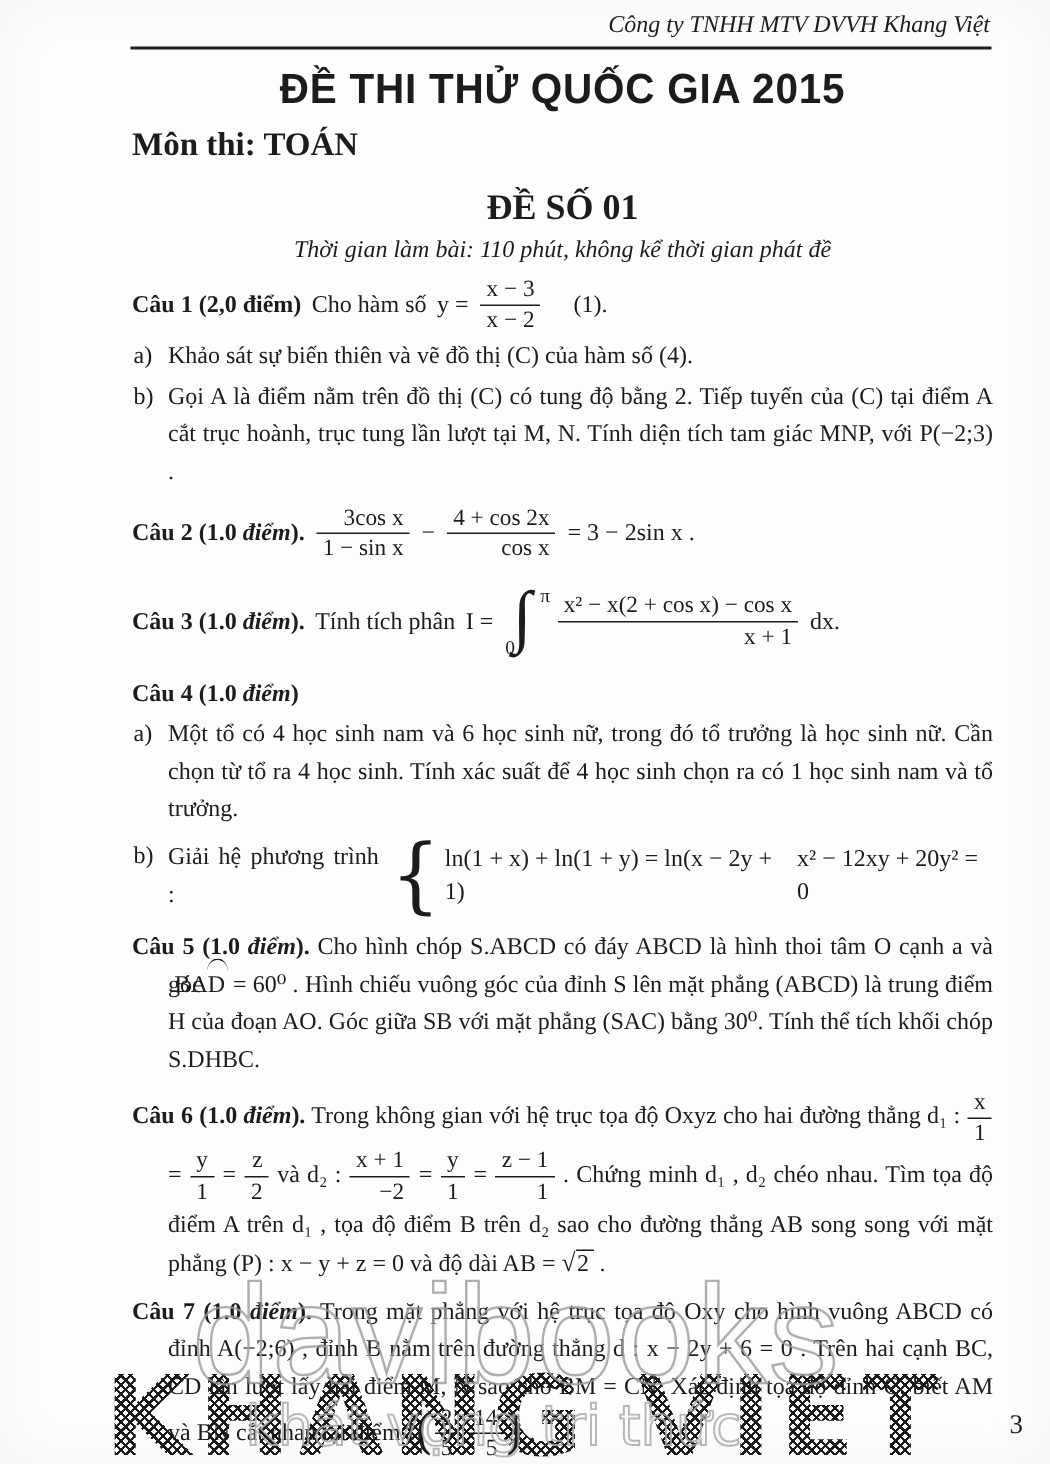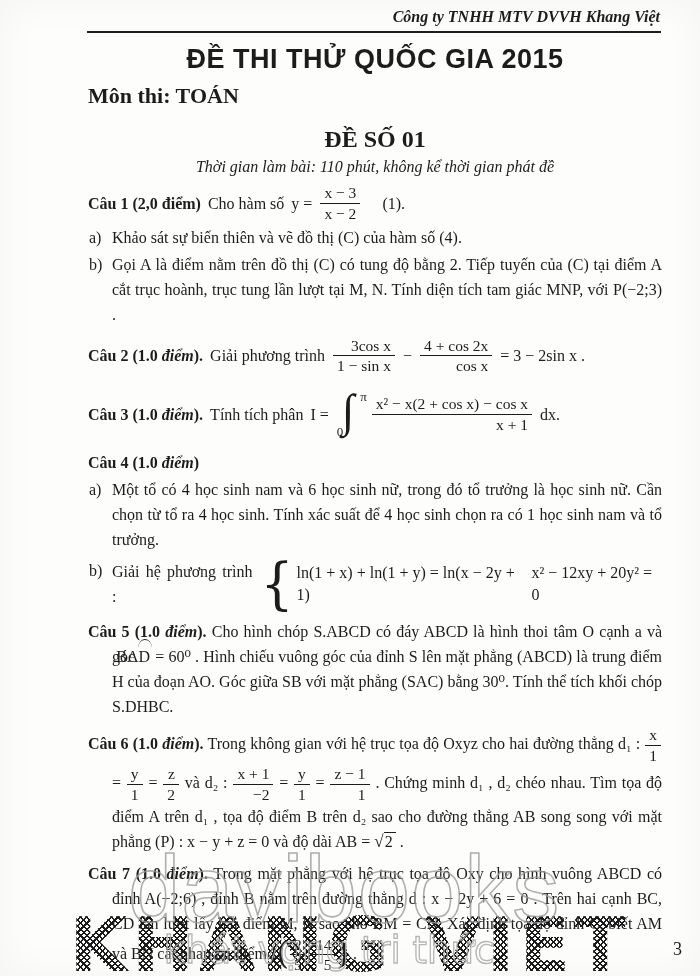--- a/index.html
+++ b/index.html
@@ -3,21 +3,21 @@
 <meta charset="utf-8">
 <style>
   html,body { margin:0; padding:0; background:#e8e8e8; }
   .page {
     position:relative; width:700px; height:976px; margin:0 auto;
     background:#fdfdfb; overflow:hidden; color:#1c1c1c;
     font-family:"Liberation Serif","DejaVu Serif",serif;
     box-shadow: inset 0 0 40px rgba(0,0,0,0.04);
   }
   
-  .company { position:absolute; top:8px; right:40px; font-size:16px; font-weight:bold; font-style:italic; }
+  .company { position:absolute; top:8px; right:40px; font-size:16px; font-weight:normal; font-style:italic; }
   .header-rule { position:absolute; top:31px; left:87px; width:574px; height:2px; background:#1f1f1f; }
 
   .content { position:absolute; top:0; left:88px; right:38px; }
 
   .title-main { margin-top:44px; text-align:center; font-family:"Liberation Sans","DejaVu Sans",sans-serif;
     font-weight:800; font-size:27px; letter-spacing:0.5px; transform:scaleY(1.04); }
   .title-sub { margin-top:8px; text-align:left; font-weight:bold; font-size:22px; }
   .exam-no { margin-top:17px; text-align:center; font-weight:bold; font-size:24px; }
   .time-note { margin-top:5px; text-align:center; font-style:italic; font-size:16px; }
 
@@ -101,21 +101,20 @@
       <span class="mk">a)</span>
       <span>Khảo sát sự biến thiên và vẽ đồ thị (C) của hàm số (4).</span>
     </div>
     <div class="q itm">
       <span class="mk">b)</span>
       <span>Gọi A là điểm nằm trên đồ thị (C) có tung độ bằng 2. Tiếp tuyến của (C) tại điểm A cắt trục hoành, trục tung lần lượt tại M, N. Tính diện tích tam giác MNP, với P(−2;3) .</span>
     </div>
 
     <div class="q row" style="margin-top:10px">
       <span class="lbl"><span>Câu 2 (1.0 </span><span class="it">điểm</span><span>).</span></span>
-      <span>Giải phương trình</span>
       <span class="fr">
           <span class="n">3cos x</span>
           <span class="d">1 − sin x</span>
         </span>
       <span>−</span>
       <span class="fr">
           <span class="n">4 + cos 2x</span>
           <span class="d">cos x</span>
         </span>
       <span>= 3 − 2sin x .</span>

